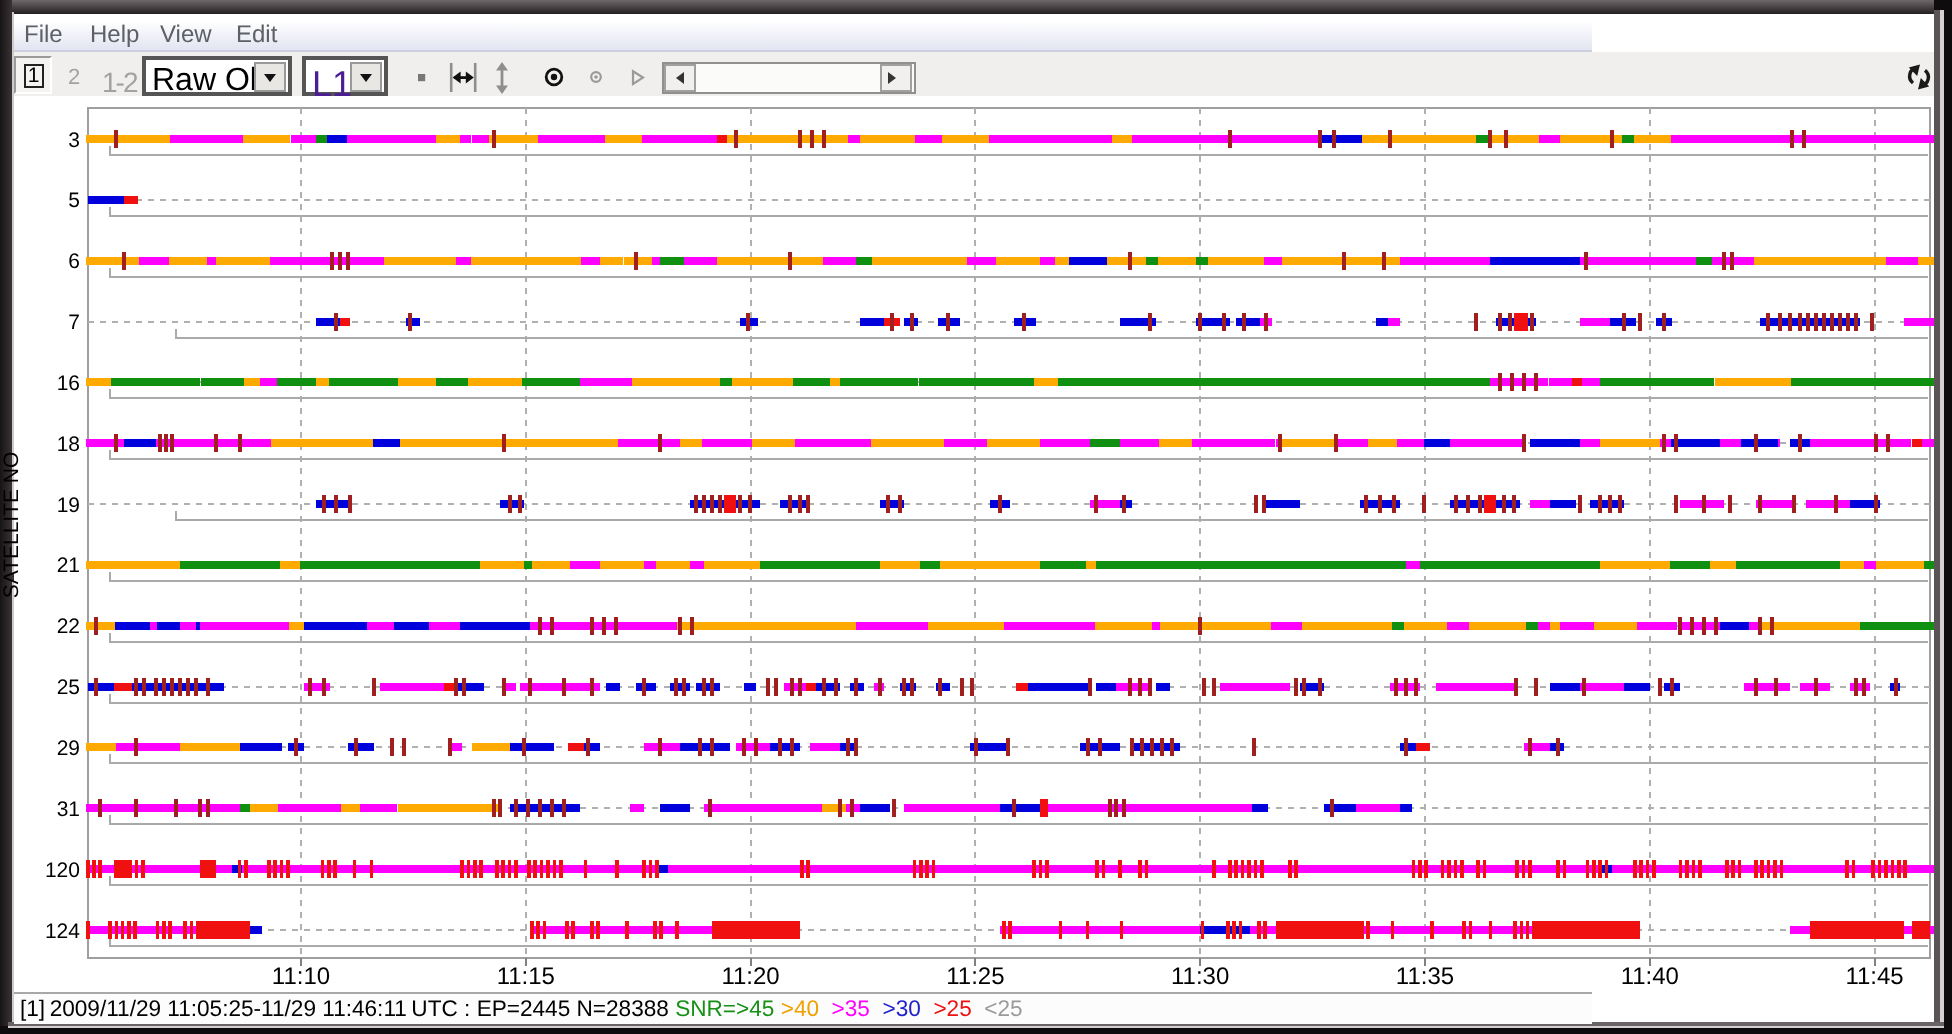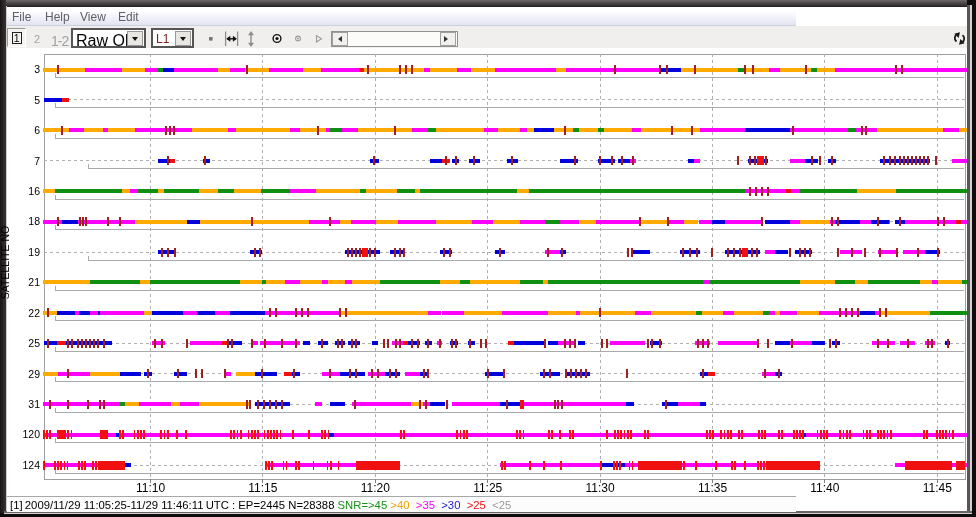--- a/index.html
+++ b/index.html
@@ -25,21 +25,21 @@
 <div class="abs" style="left:7px;top:26px;width:960px;height:22px;background:#f0efed"></div>
 <div class="abs" style="left:7px;top:28px;width:19px;height:19px;background:#f4f3f1;border:1px solid #9a9a9a;border-right-color:#fff;border-bottom-color:#fff"></div>
 <div class="abs" style="left:11.5px;top:31.5px;width:10.5px;height:12px;border:1px solid #222;color:#000;font-size:10.5px;text-align:center;line-height:11px">1</div>
 <div class="abs" style="left:34px;top:32.5px;color:#a2a2a2;font-size:11px">2</div>
 <div class="abs" style="left:51px;top:33px;color:#a2a2a2;font-size:14px;letter-spacing:-1px">1-2</div>
 <div class="abs" style="left:71px;top:28px;width:75px;height:20px;background:#fff;border:2px solid #555"></div>
 <div class="abs" style="left:76px;top:32px;font-size:16px;color:#000">Raw Obs</div>
 <div class="abs" style="left:127px;top:30.5px;width:16px;height:15px;background:#e9e7e4;border:1px solid #999"></div>
 <div class="abs" style="left:131.5px;top:36.5px;width:0;height:0;border-left:3.5px solid transparent;border-right:3.5px solid transparent;border-top:4px solid #111"></div>
 <div class="abs" style="left:151px;top:28px;width:43px;height:20px;background:#fff;border:2px solid #555"></div>
-<div class="abs" style="left:156px;top:32px;font-size:12px;color:#7f1d1d">L1</div>
+<div class="abs" style="left:156px;top:32px;font-size:18px;color:#4c1d95">L1</div>
 <div class="abs" style="left:175px;top:30.5px;width:16px;height:15px;background:#e9e7e4;border:1px solid #999"></div>
 <div class="abs" style="left:179.5px;top:36.5px;width:0;height:0;border-left:3.5px solid transparent;border-right:3.5px solid transparent;border-top:4px solid #111"></div>
 
 <div class="abs" style="left:331px;top:31px;width:127px;height:16px;background:#fbfbfa;border:1px solid #909090"></div>
 <div class="abs" style="left:332px;top:32px;width:16px;height:14px;background:#f1f0ee;border:1px solid #a0a0a0"></div>
 <div class="abs" style="left:338px;top:35.5px;width:0;height:0;border-top:3.5px solid transparent;border-bottom:3.5px solid transparent;border-right:4px solid #333"></div>
 <div class="abs" style="left:440px;top:32px;width:16px;height:14px;background:#f1f0ee;border:1px solid #a0a0a0"></div>
 <div class="abs" style="left:444px;top:35.5px;width:0;height:0;border-top:3.5px solid transparent;border-bottom:3.5px solid transparent;border-left:4px solid #333"></div>
 <svg width="976" height="517" viewBox="0 0 976 517" xmlns="http://www.w3.org/2000/svg" style="position:absolute;left:0;top:0">
 <rect x="209" y="37" width="3.6" height="3.6" fill="#777777"></rect>

